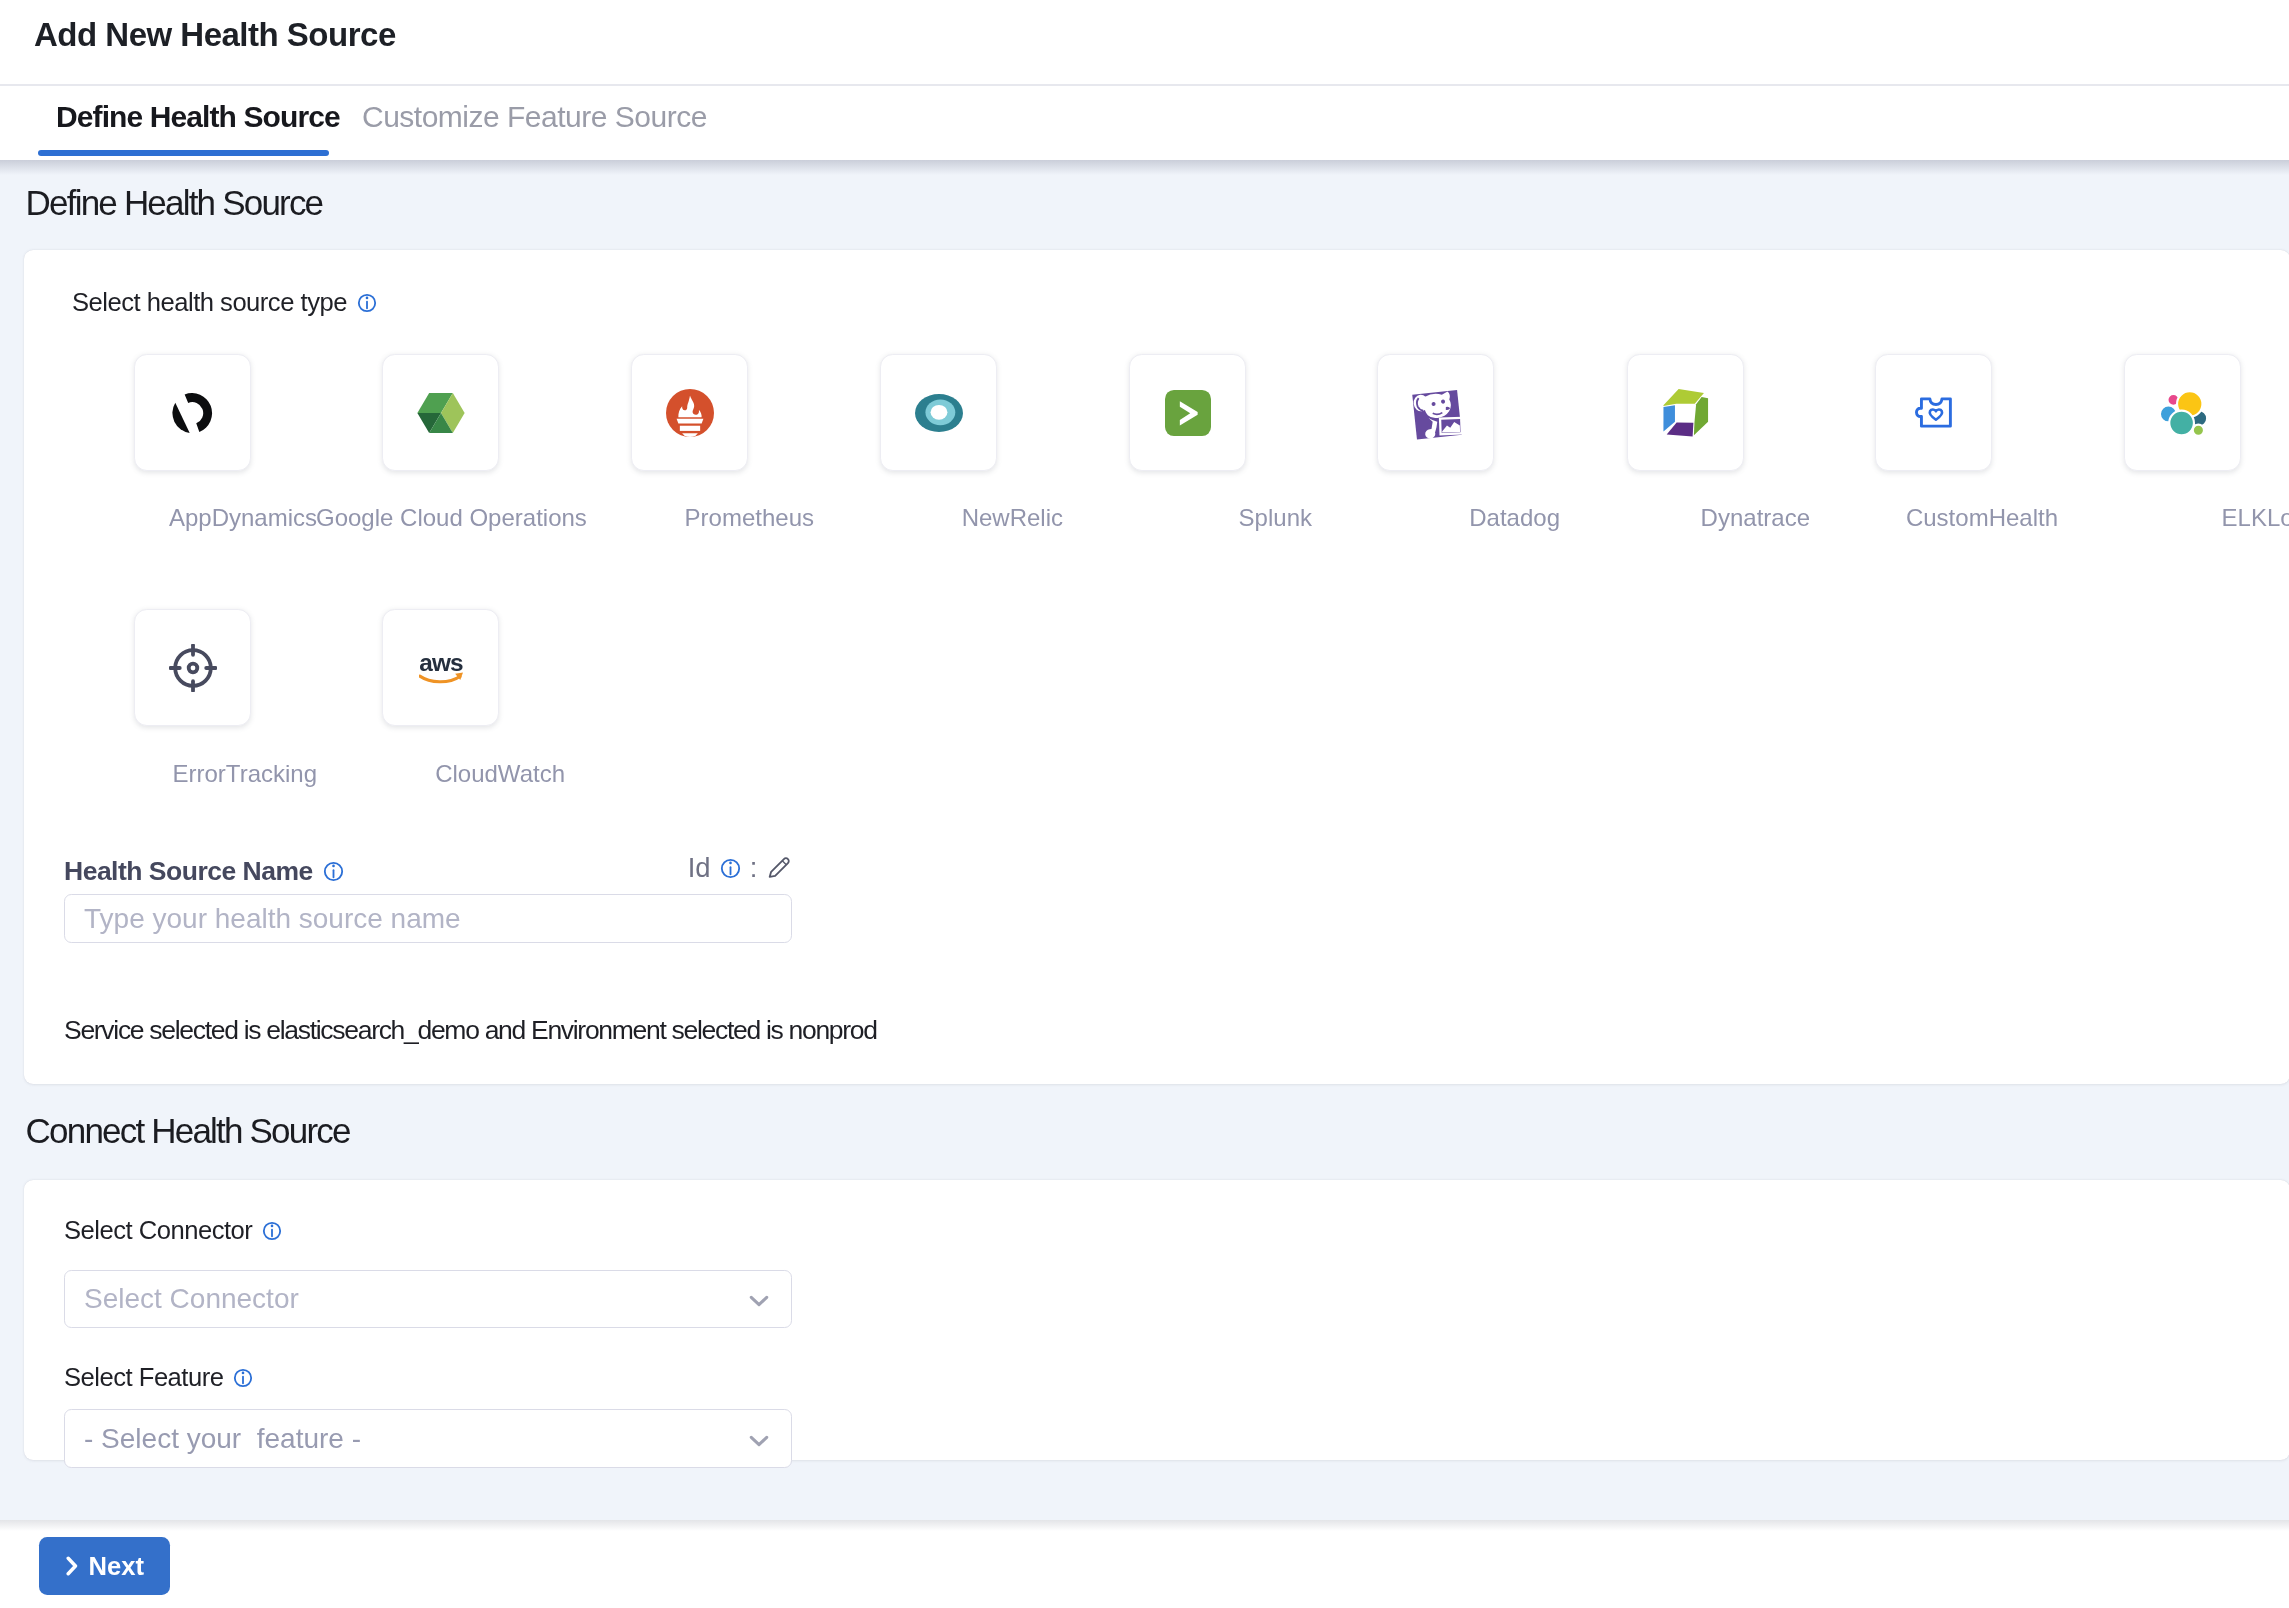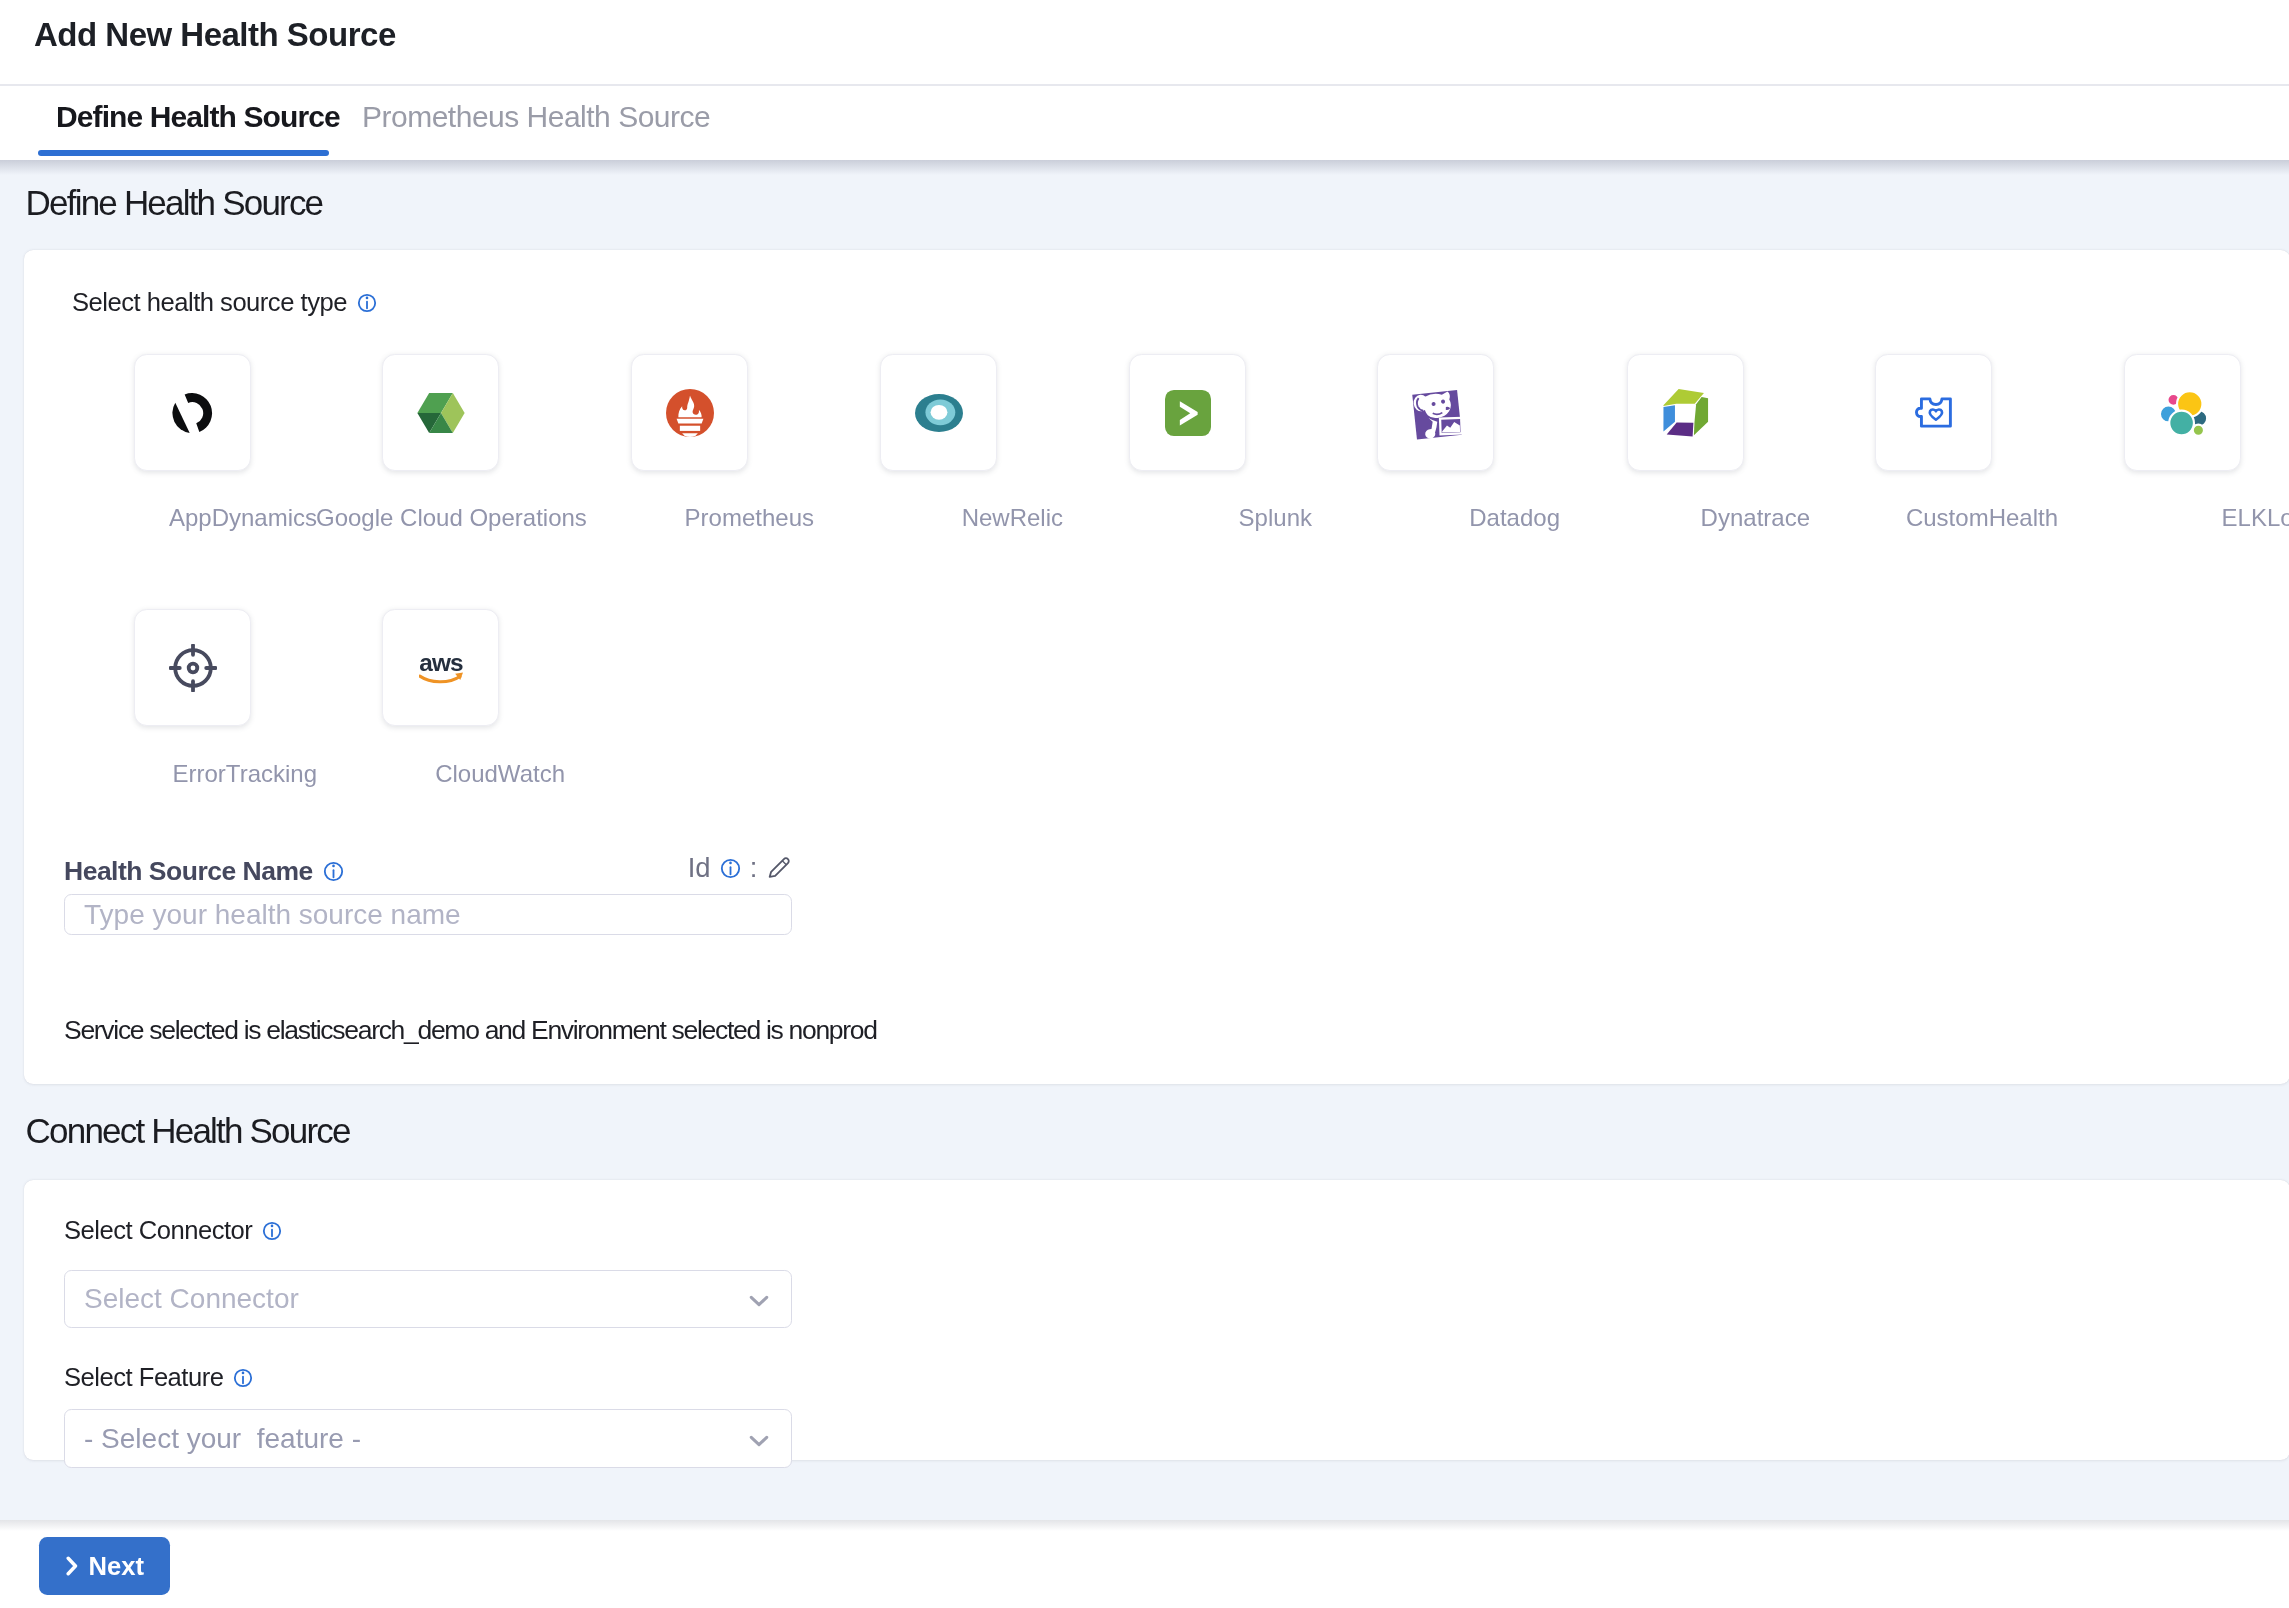--- a/index.html
+++ b/index.html
@@ -41,21 +41,21 @@
 
   .ii { position:absolute; line-height:0; }
   .ico { line-height:0; display:inline-flex; }
 </style>
 </head>
 <body>
 <div id="page">
   <div class="abs" id="title">Add New Health Source</div>
   <div class="abs" id="hdiv"></div>
   <div class="abs" id="tab1">Define Health Source</div>
-  <div class="abs" id="tab2">Prometheus Health Source</div>
+  <div class="abs" id="tab2">Customize Feature Source</div>
   <div class="abs" id="underline"></div>
 
   <div class="abs" id="content">
     <div class="abs" id="topshadow"></div>
     <div class="abs h2" style="left:25.6px; top:23px;">Define Health Source</div>
 
     <div class="card" style="left:24px; top:90px; width:2266px; height:834px;">
       <div class="flabel" style="left:40px; top:38px;margin-left:8px;">Select health source type <span class="ico">
             <svg width="20" height="20" viewBox="0 0 22 22">
               <circle cx="11.0" cy="11.0" r="9.0" fill="none" stroke="#2b6fd6" stroke-width="2.0"></circle>
@@ -192,21 +192,21 @@
               <circle cx="11.5" cy="11.5" r="9.5" fill="none" stroke="#2b6fd6" stroke-width="2.0"></circle>
               <line x1="11.5" y1="10.0" x2="11.5" y2="17.8" stroke="#2b6fd6" stroke-width="2.0" stroke-linecap="round"></line>
               <circle cx="11.5" cy="5.4" r="1.44" fill="#2b6fd6"></circle>
             </svg></span>
         <span style="font-size:27.4px; color:#6f7184;">:</span>
         <span class="ii" style="position:static;"><svg width="25.6" height="25.6" viewBox="0 0 28 28">
               <path d="M4 24 L5.6 18.4 L19.6 4.4 C20.8 3.2 22.8 3.2 24 4.4 C25.2 5.6 25.2 7.6 24 8.8 L10 22.8 Z" fill="none" stroke="#55586a" stroke-width="2" stroke-linejoin="round"></path>
               <line x1="17.8" y1="6.2" x2="22.2" y2="10.6" stroke="#55586a" stroke-width="1.5"></line>
             </svg></span>
       </div>
-      <div class="input" style="left:40px; top:644px; width:728px; height:41px;">Type your health source name</div>
+      <div class="input" style="left:40px; top:644px; width:728px; height:49px;">Type your health source name</div>
       <div class="abs" style="left:40px; top:765px; font-size:26.5px; letter-spacing:-1.3px; color:#1e1f25; white-space:nowrap;">Service selected is elasticsearch_demo and Environment selected is nonprod</div>
     </div>
 
     <div class="abs h2" style="left:25.6px; top:951px;">Connect Health Source</div>
 
     <div class="card" style="left:24px; top:1020px; width:2266px; height:280px;">
       <div class="flabel" style="left:40px; top:36px;">Select Connector <span class="ico">
             <svg width="20" height="20" viewBox="0 0 22 22">
               <circle cx="11.0" cy="11.0" r="9.0" fill="none" stroke="#2b6fd6" stroke-width="2.0"></circle>
               <line x1="11.0" y1="9.5" x2="11.0" y2="16.8" stroke="#2b6fd6" stroke-width="2.0" stroke-linecap="round"></line>

